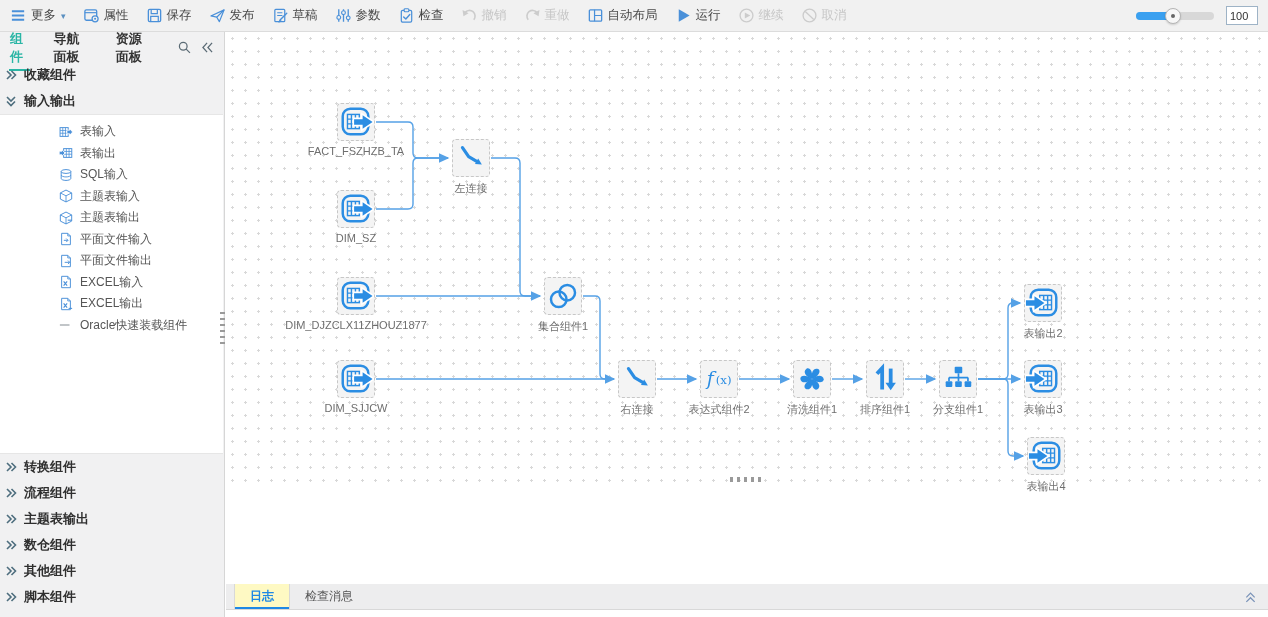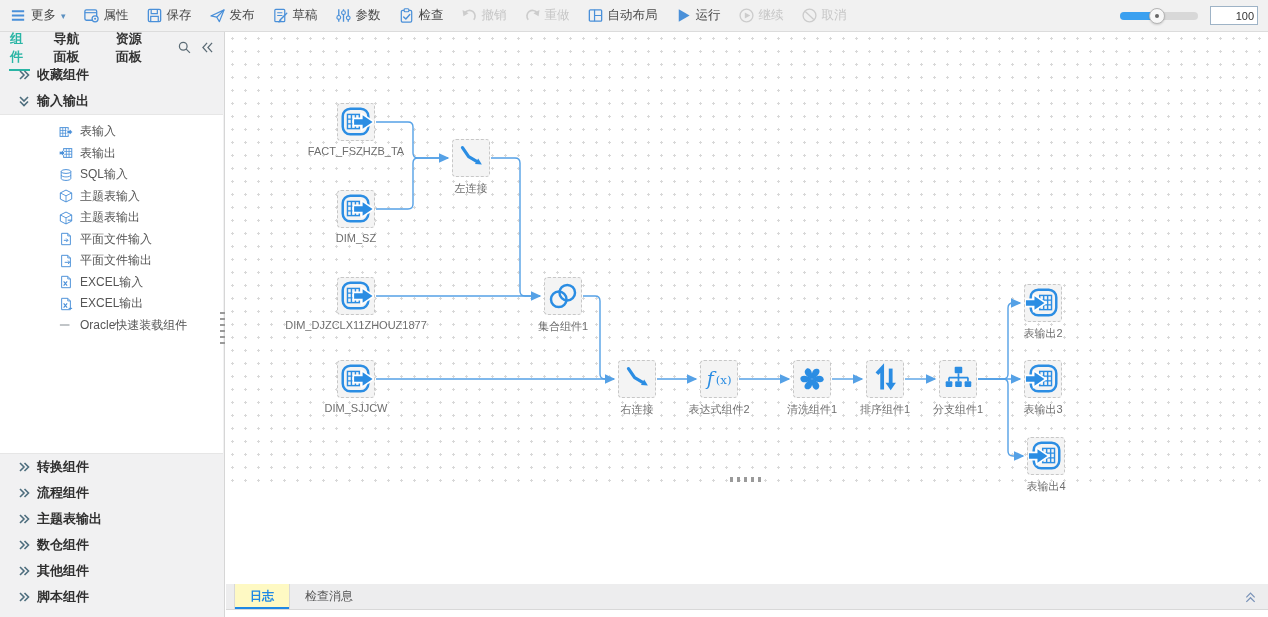--- a/index.html
+++ b/index.html
@@ -11,30 +11,30 @@
   .tb-item { display:flex; align-items:center; gap:4px; font-size:12.5px; color:#4a4a4a; cursor:pointer; white-space:nowrap; }
   .tb-item svg { width:17px; height:17px; color:#4a90d9; }
   .tb-item.disabled { color:#c6c6c6; cursor:default; }
   .tb-item.disabled svg { color:#cccccc; }
   .caret { font-size:9px; color:#5a8fc0; margin-left:1px; }
   .toolbar-right { margin-left:auto; display:flex; align-items:center; gap:12px; }
   .zoom-slider { position:relative; width:78px; height:8px; border-radius:4px; background:#d8d8d8; cursor:pointer; }
   .zoom-fill { position:absolute; left:0; top:0; bottom:0; width:48%; background:#3aa0f0; border-radius:4px 0 0 4px; }
   .zoom-knob { position:absolute; left:48%; top:50%; transform:translate(-50%,-50%); width:16px; height:16px; border-radius:50%; background:#f7f7f7; border:1px solid #b5b5b5; box-shadow:0 1px 2px rgba(0,0,0,.15); }
   .zoom-knob::after { content:""; position:absolute; left:50%; top:50%; transform:translate(-50%,-50%); width:4px; height:4px; border-radius:50%; background:#666; }
-  .zoom-input { width:48px; height:19px; border:1px solid #9eb3c6; font-size:11px; padding:0 3px; color:#333; font-family:inherit;text-align:right; }
+  .zoom-input { width:32px; height:19px; border:1px solid #9eb3c6; font-size:11px; padding:0 3px; color:#333; font-family:inherit; }
 
   
   .sidebar { position:absolute; top:32px; left:0; width:225px; bottom:0; background:#f1f1f2; border-right:1px solid #d6d6d6; display:flex; flex-direction:column; }
   .side-tabs { height:30px; display:flex; align-items:center; padding:0 9px; gap:23px; flex:0 0 auto; }
   .side-tab { font-size:13px; color:#333; font-weight:bold; padding:6px 1px 3px; border-bottom:2px solid transparent; cursor:pointer; }
   .side-tab.active { color:var(--teal); border-bottom-color:var(--teal); }
   .side-tab-icons { margin-left:auto; display:flex; align-items:center; gap:8px; }
   .side-tab-icons svg { width:15px; height:15px; color:#5b6b75; cursor:pointer; }
-  .side-sec { height:26px; display:flex; align-items:center; gap:7px; padding-left:18px; flex:0 0 auto; cursor:pointer; }
+  .side-sec { height:26px; display:flex; align-items:center; gap:7px; padding-left:5px; flex:0 0 auto; cursor:pointer; }
   .side-sec svg { width:12px; height:12px; color:#4e6e7e; }
   .side-sec .sec-label { font-size:13px; font-weight:bold; color:#2f2f2f; }
   .side-sec.expanded svg { transform:rotate(90deg); }
   .side-list { background:#fff; border-top:1px solid #e6e6e6; border-bottom:1px solid #e6e6e6; margin-right:1px; flex:0 0 340px; padding-top:6px; overflow:hidden;padding-left:45px; }
   .side-item { height:21.5px; display:flex; align-items:center; gap:7px; padding-left:14px; font-size:12px; color:#555; cursor:pointer; }
   .side-item svg { width:14px; height:14px; color:#4a90d9; flex:0 0 auto; }
 
   
   .canvas { position:absolute; left:226px; top:32px; width:1042px; height:452px; background:#fff;
     background-image:radial-gradient(circle,#d8d8d8 1px,transparent 1.3px); background-size:13px 13px; }

